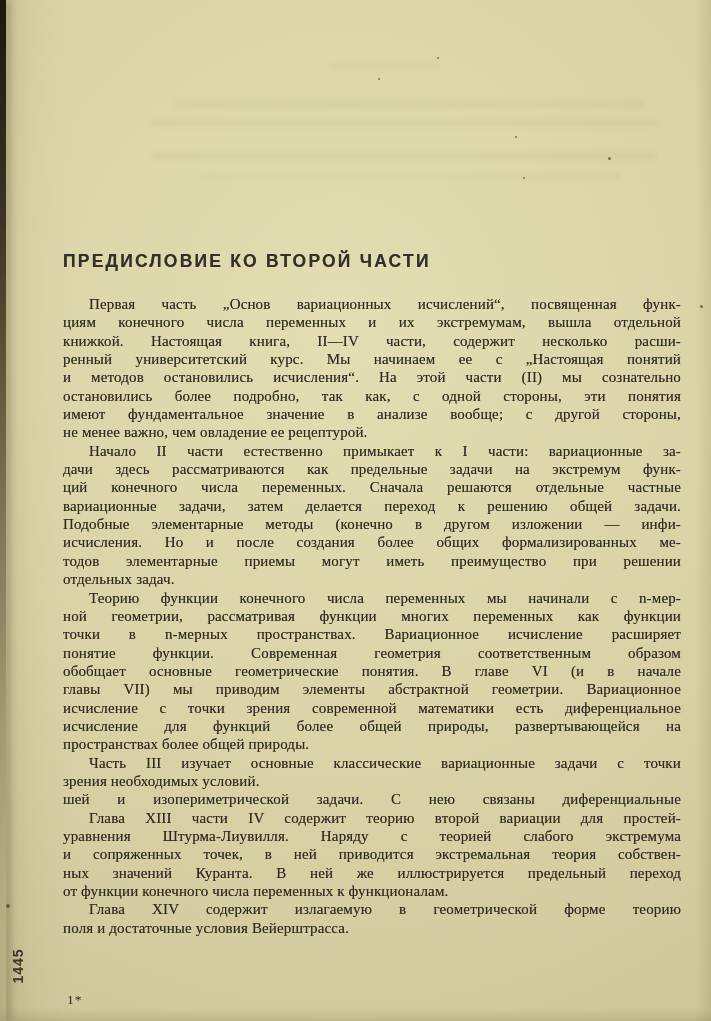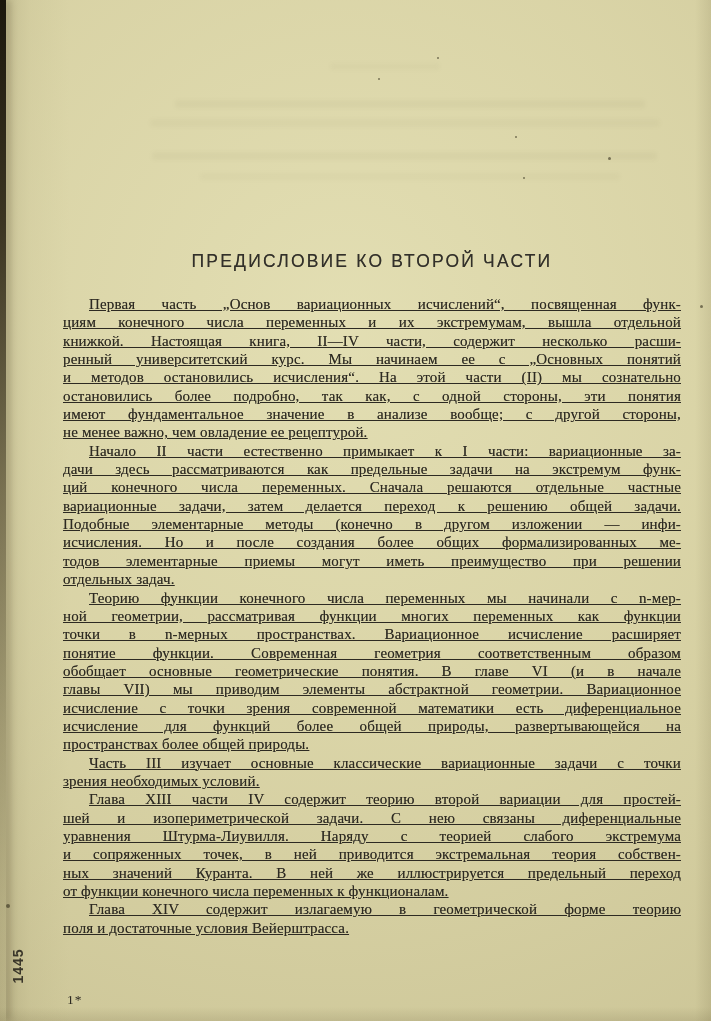--- a/index.html
+++ b/index.html
@@ -21,34 +21,34 @@
   .spine-shadow{
     position:absolute;left:0;top:0;width:6px;height:1021px;
     background:linear-gradient(180deg,
       rgba(18,14,6,.95) 0%, rgba(35,28,14,.85) 22%,
       rgba(55,46,24,.55) 48%, rgba(80,70,40,.28) 72%,
       rgba(110,100,60,.10) 90%, rgba(120,110,70,.04) 100%);
     box-shadow:4px 0 7px rgba(60,50,25,.28);
   }
   .title{
     position:absolute;left:63px;top:251px;width:618px;margin:0;
-    text-align:center;
+    text-align:left;
     font-family:"Liberation Sans","DejaVu Sans",sans-serif;
-    font-weight:normal;font-size:17.5px;letter-spacing:2.2px;
+    font-weight:bold;font-size:17.5px;letter-spacing:2.2px;
     color:#32302a;text-shadow:0 0 .4px rgba(50,46,38,.6);
   }
   .body-text{
     position:absolute;left:63px;top:295px;width:618px;
     font-size:15px;line-height:18.35px;color:#2d2a22;
     letter-spacing:.15px;text-shadow:0 0 .5px rgba(45,42,34,.55);
   }
   .paragraph{margin:0;}
   .line{
     text-align:justify;text-align-last:justify;
-    white-space:normal;height:18.35px;overflow:visible;text-decoration:underline;
+    white-space:normal;height:18.35px;overflow:visible;
   }
   .line.para-end{text-align-last:left;}
   .line.first{text-indent:26px;}
   .spine-number{
     position:absolute;left:-12px;top:957px;width:62px;height:18px;
     transform:rotate(-90deg);
     font-family:"Liberation Sans","DejaVu Sans",sans-serif;
     font-weight:bold;font-size:14px;letter-spacing:1px;
     color:#3a362a;text-align:center;
   }
@@ -89,21 +89,21 @@
   <div class="speck" style="left:6px;top:904px;width:4px;height:4px;"></div>
   <div class="speck" style="left:147px;top:470px;width:2px;height:2px;"></div>
 
   <h1 class="title">ПРЕДИСЛОВИЕ КО ВТОРОЙ ЧАСТИ</h1>
 
   <div class="body-text">
       <div class="paragraph">
         <div class="line first">Первая часть „Основ вариационных исчислений“, посвященная функ-</div>
         <div class="line">циям конечного числа переменных и их экстремумам, вышла отдельной</div>
         <div class="line">книжкой. Настоящая книга, II—IV части, содержит несколько расши-</div>
-        <div class="line">ренный университетский курс. Мы начинаем ее с „Основных понятий</div>
+        <div class="line">ренный университетский курс. Мы начинаем ее с „Настоящая понятий</div>
         <div class="line">и методов остановились исчисления“. На этой части (II) мы сознательно</div>
         <div class="line">остановились более подробно, так как, с одной стороны, эти понятия</div>
         <div class="line">имеют фундаментальное значение в анализе вообще; с другой стороны,</div>
         <div class="line para-end">не менее важно, чем овладение ее рецептурой.</div>
       </div>
       <div class="paragraph">
         <div class="line first">Начало II части естественно примыкает к I части: вариационные за-</div>
         <div class="line">дачи здесь рассматриваются как предельные задачи на экстремум функ-</div>
         <div class="line">ций конечного числа переменных. Сначала решаются отдельные частные</div>
         <div class="line">вариационные задачи, затем делается переход к решению общей задачи.</div>
@@ -121,22 +121,22 @@
         <div class="line">главы VII) мы приводим элементы абстрактной геометрии. Вариационное</div>
         <div class="line">исчисление с точки зрения современной математики есть диференциальное</div>
         <div class="line">исчисление для функций более общей природы, развертывающейся на</div>
         <div class="line para-end">пространствах более общей природы.</div>
       </div>
       <div class="paragraph">
         <div class="line first">Часть III изучает основные классические вариационные задачи с точки</div>
         <div class="line para-end">зрения необходимых условий.</div>
       </div>
       <div class="paragraph">
+        <div class="line">шей и изопериметрической задачи. С нею связаны диференциальные</div>
         <div class="line first">Глава XIII части IV содержит теорию второй вариации для простей-</div>
-        <div class="line">шей и изопериметрической задачи. С нею связаны диференциальные</div>
         <div class="line">уравнения Штурма-Лиувилля. Наряду с теорией слабого экстремума</div>
         <div class="line">и сопряженных точек, в ней приводится экстремальная теория собствен-</div>
         <div class="line">ных значений Куранта. В ней же иллюстрируется предельный переход</div>
         <div class="line para-end">от функции конечного числа переменных к функционалам.</div>
       </div>
       <div class="paragraph">
         <div class="line first">Глава XIV содержит излагаемую в геометрической форме теорию</div>
         <div class="line para-end">поля и достаточные условия Вейерштрасса.</div>
       </div>
     </div>

